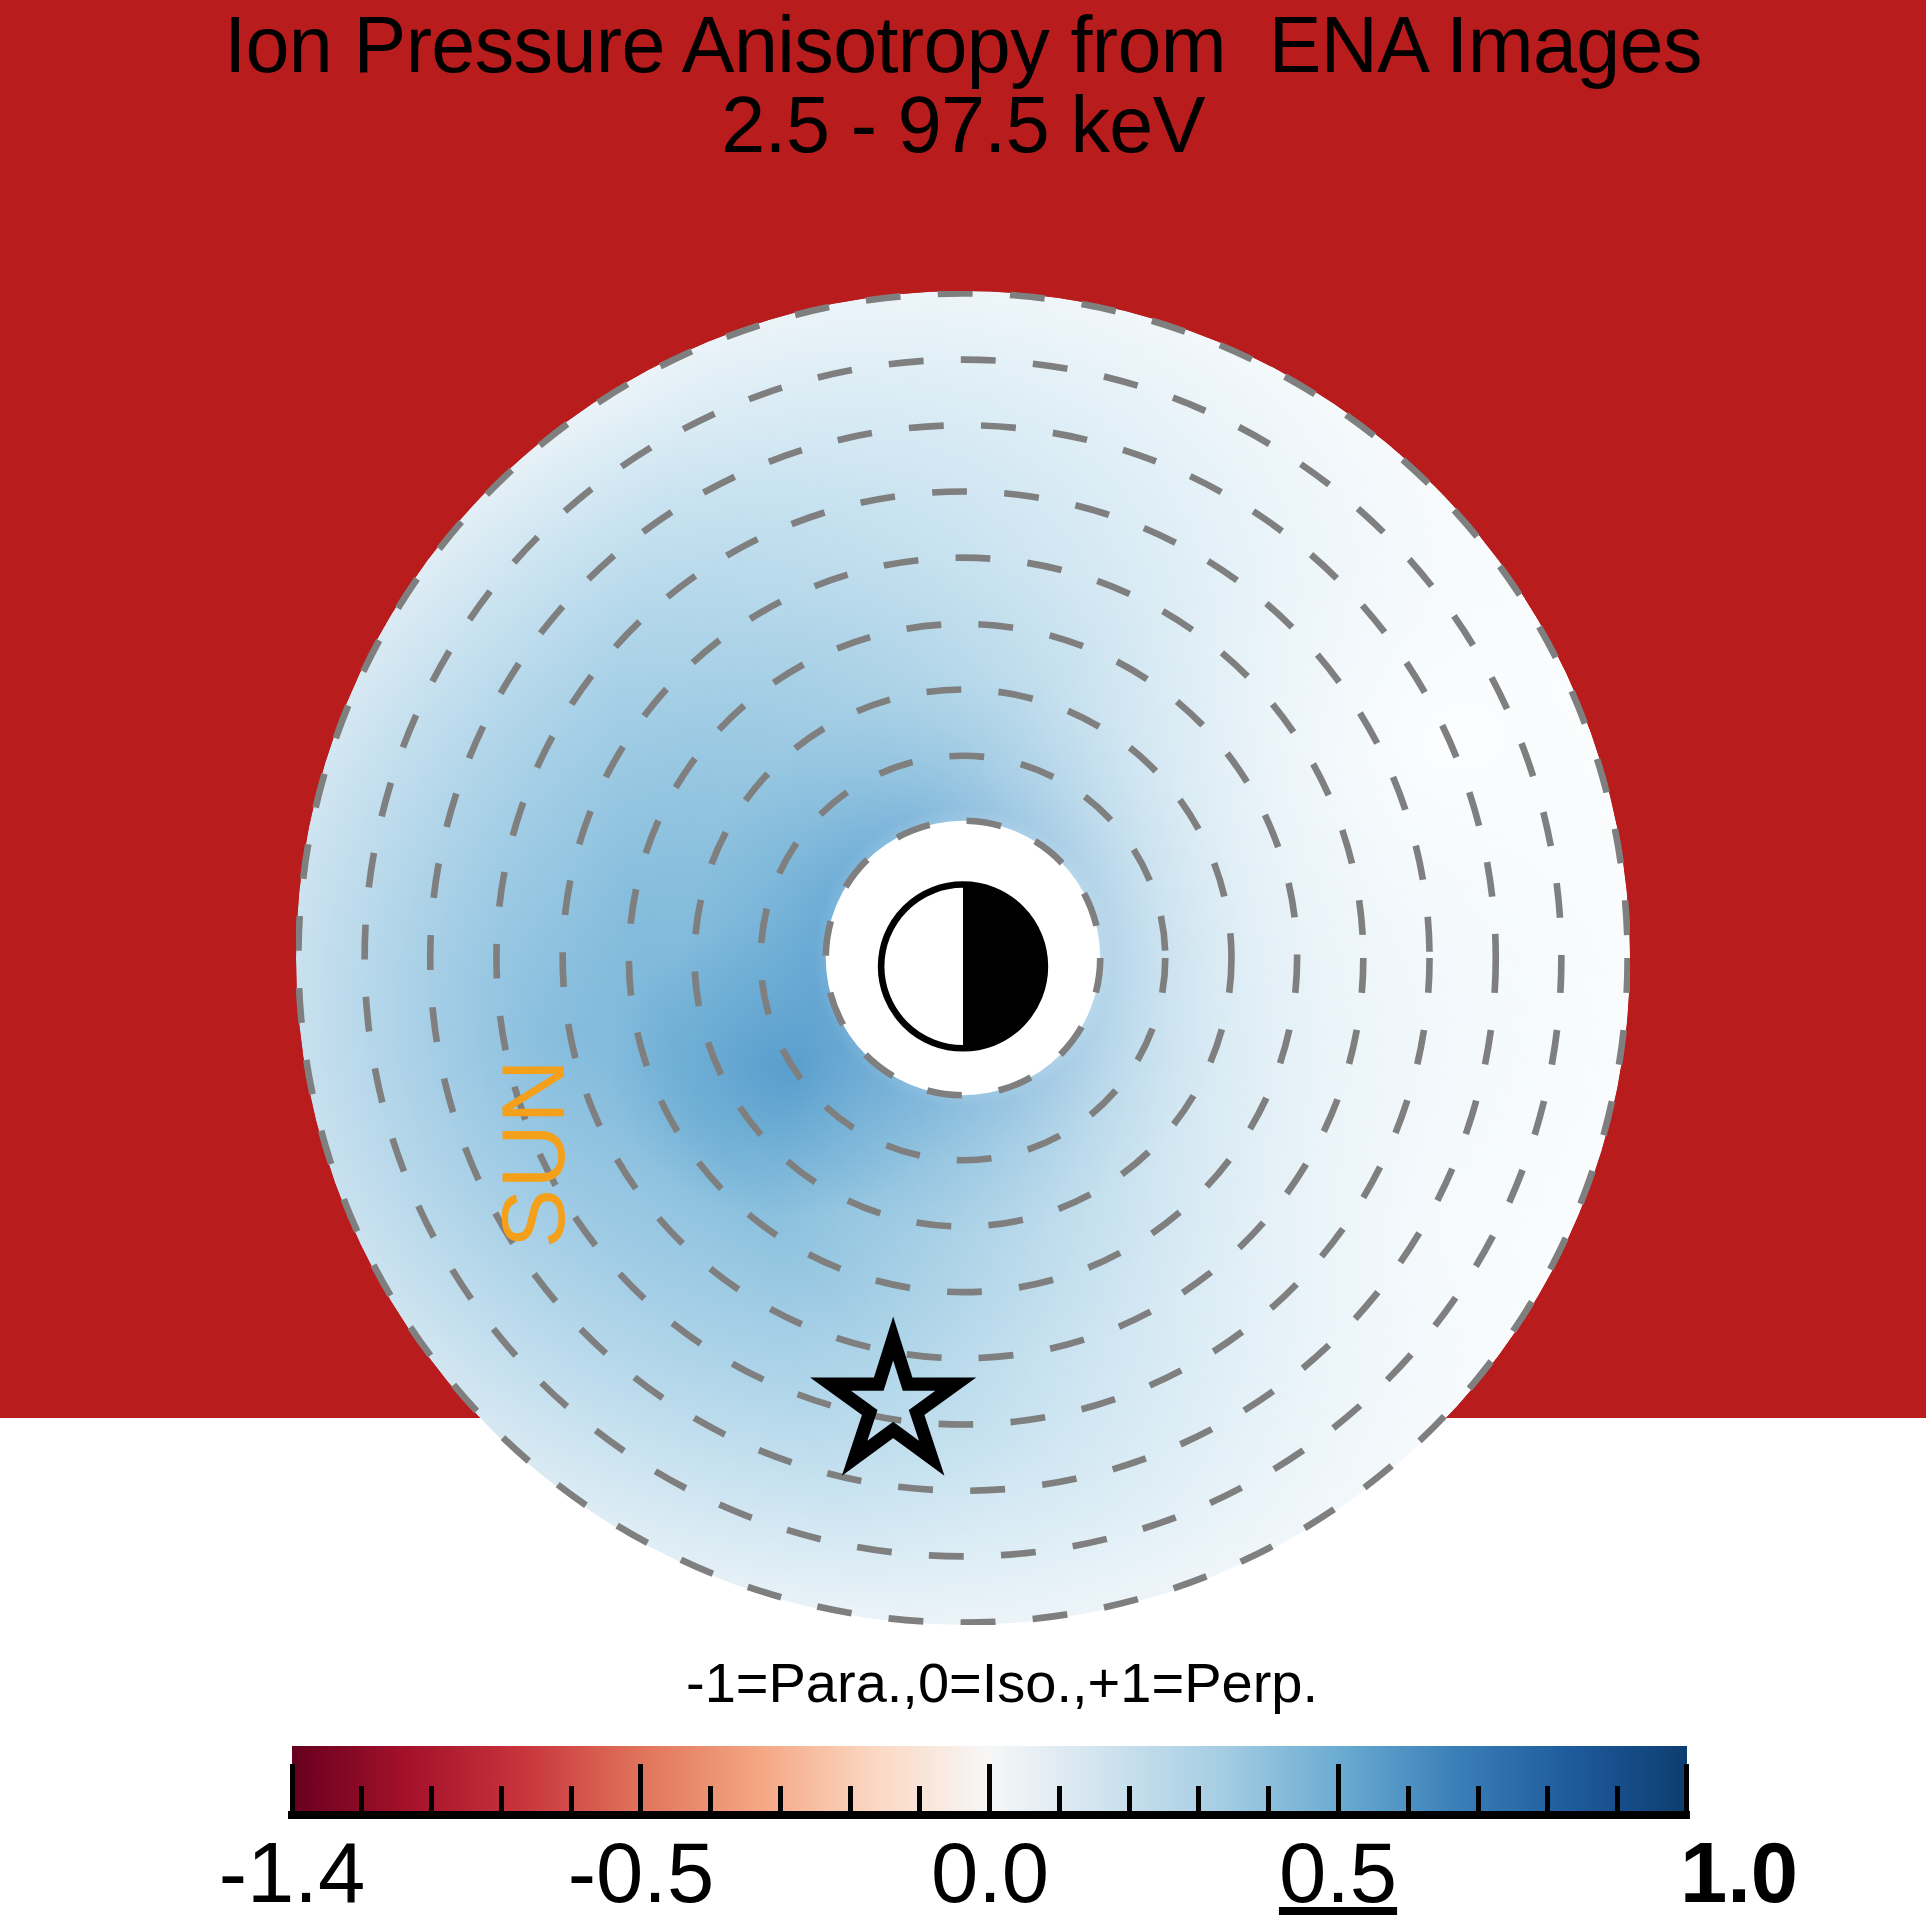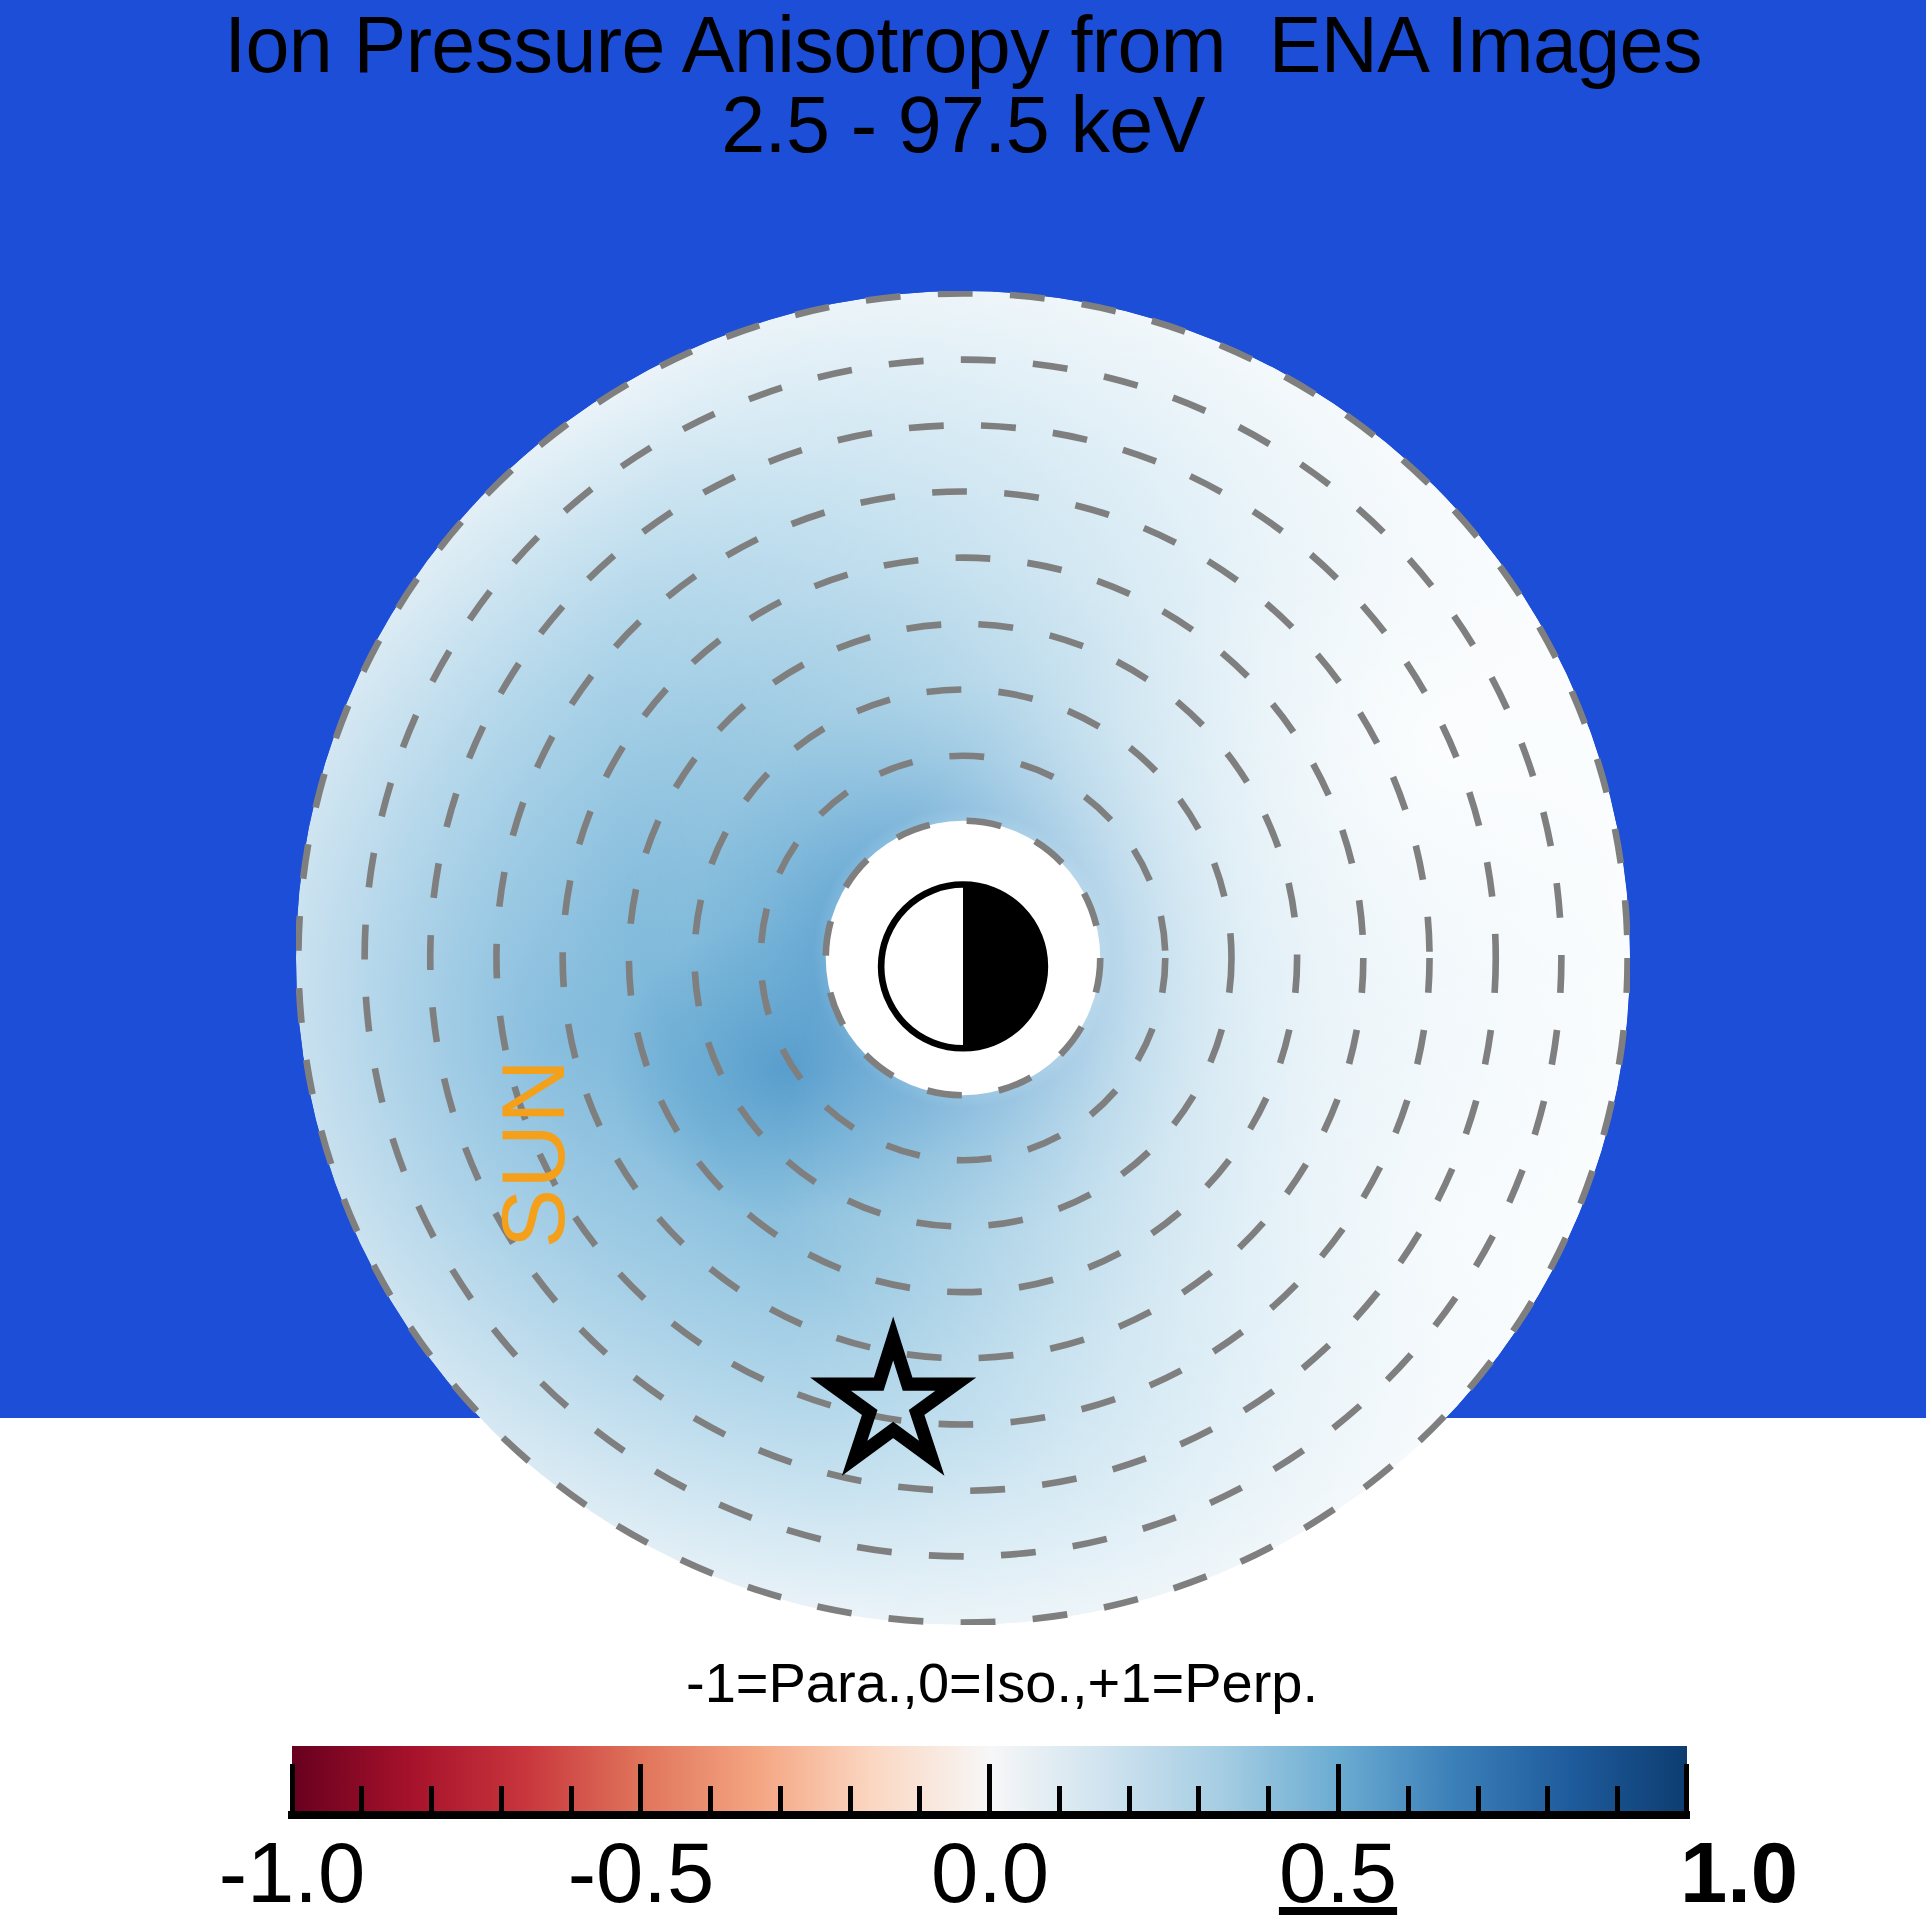--- a/index.html
+++ b/index.html
@@ -1,19 +1,19 @@
 <!DOCTYPE html>
 <html style="font-size:9.6px"><head>
 <meta charset="utf-8">
 <style>
   html,body{margin:0;padding:0;background:#ffffff;}
   body{width:1926px;height:1926px;overflow:hidden;
        font-family:"Liberation Sans","DejaVu Sans",sans-serif;color:#000;}
 
-  #page{position:relative;width:1926px;height:1418px;background:#1d4ed8;}
+  #page{position:relative;width:1926px;height:1418px;background:#b91c1c;}
 
   
   .title-block{position:absolute;left:0;top:4.8px;width:1926px;text-align:center;
                line-height:1.02;}
   .title-line{display:block;font-size:79px;font-weight:400;letter-spacing:-0.6px;
               white-space:pre;color:#000;}
 
   
   #plot-area{position:absolute;left:296px;top:291px;width:1334px;height:1334px;}
 
@@ -162,21 +162,21 @@
       <div class="ctick minor" style="left: 1253px;"></div>
       <div class="ctick minor" style="left: 1323px;"></div>
       <div class="ctick major" style="left: -2.4px;"></div>
       <div class="ctick major" style="left: 346px;"></div>
       <div class="ctick major" style="left: 695px;"></div>
       <div class="ctick major" style="left: 1044px;"></div>
       <div class="ctick major" style="left: 1392px;"></div>
     </div>
 
   <div id="cbar-ticklabels">
-      <span class="ctlabel" style="left: 0px;">-1.0</span>
+      <span class="ctlabel" style="left: 0px;">-1.4</span>
       <span class="ctlabel" style="left: 349px;">-0.5</span>
       <span class="ctlabel" style="left: 698px;">0.0</span>
       <span class="ctlabel" style="left: 1046px; text-decoration: underline;">0.5</span>
       <span class="ctlabel" style="left: 1447px; font-weight: bold;">1.0</span>
     </div>
 
 </div>
 
 
 </body></html>

